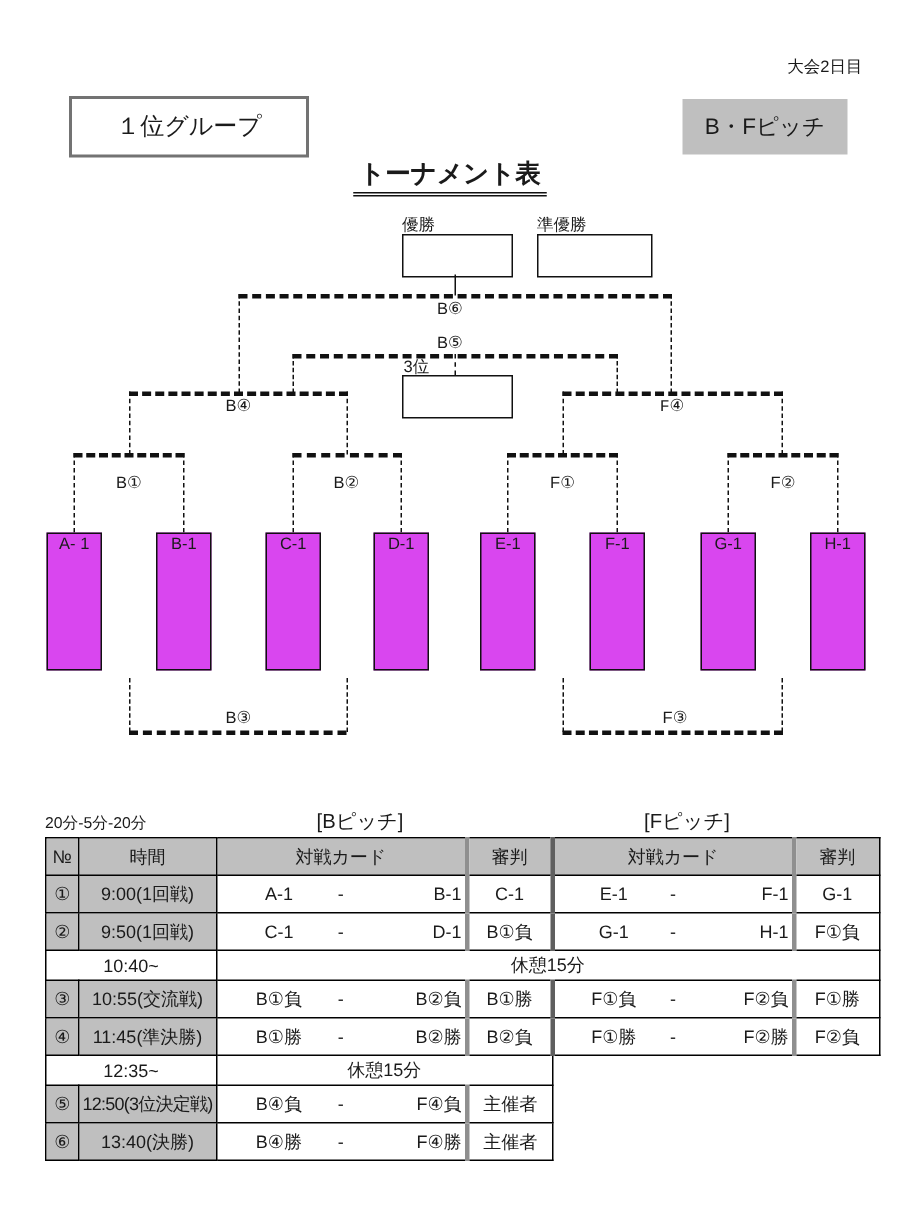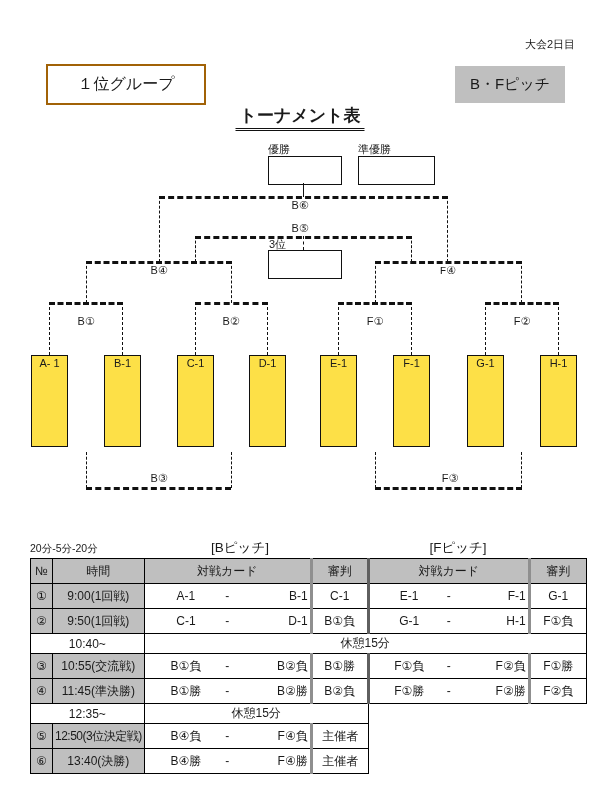--- a/index.html
+++ b/index.html
@@ -3,37 +3,37 @@
 <meta charset="utf-8">
 <style>
   html,body{margin:0;padding:0;background:#fff;}
   #page{position:relative;width:601px;height:805px;background:#ffffff;overflow:hidden;
         font-family:"Liberation Sans","DejaVu Sans",sans-serif;color:#1a1a1a;}
   .abs{position:absolute;}
   
   .title-bar{left:36px;top:7px;width:556px;height:26px;background:#bfbfbf;
              display:flex;align-items:center;justify-content:center;font-size:15px;}
   .day-label{right:26px;top:37px;font-size:11px;}
-  .group-box{left:46px;top:64px;width:156px;height:37px;border:2px solid #a16207;background:#fff;
+  .group-box{left:46px;top:64px;width:156px;height:37px;border:2px solid #737373;background:#fff;
              display:flex;align-items:center;justify-content:center;font-size:16px;}
   .pitch-box{left:455px;top:66px;width:110px;height:37px;background:#bfbfbf;
              display:flex;align-items:center;justify-content:center;font-size:15px;}
   .section-title{font-weight:bold;font-size:17px;}
   .t-title{left:300px;top:104px;transform:translateX(-50%);
            border-bottom:3px double #111;padding:0 4px 1px 4px;}
   .v-title{left:300px;top:503px;transform:translateX(-50%);letter-spacing:6px;
            border-bottom:1.5px solid #111;padding:0 2px 1px 6px;}
   
   .hl{height:0;border-top:3px dashed #111;}     
   .vl{width:0;border-left:1.5px dashed #111;}   
   .sl{width:0;border-left:1.5px solid #111;}    
   .bx{border:1.5px solid #111;background:#fff;}
   .lbl{font-size:11px;white-space:nowrap;}
   .lblc{transform:translateX(-50%);}
-  .team{width:37px;height:92px;border:1.5px solid #111;background:#fde047;
+  .team{width:37px;height:92px;border:1.5px solid #111;background:#d946ef;
         font-size:11px;text-align:center;padding-top:1px;box-sizing:border-box;}
   
   .duration{left:30px;top:542px;font-size:10.5px;}
   .pitch-head{font-size:13.5px;transform:translateX(-50%);}
   table.match{position:absolute;left:30px;top:558px;border-collapse:collapse;table-layout:fixed;}
   table.match td{border:1px solid #000;font-size:12px;text-align:center;vertical-align:middle;
                  padding:0 2px;overflow:hidden;white-space:nowrap;height:25px;box-sizing:border-box;}
   table.match tr.brk td{height:20px;}
   td.gray{background:#bfbfbf;}
   td.dl{border-left:3px solid #8f8f8f !important;}

